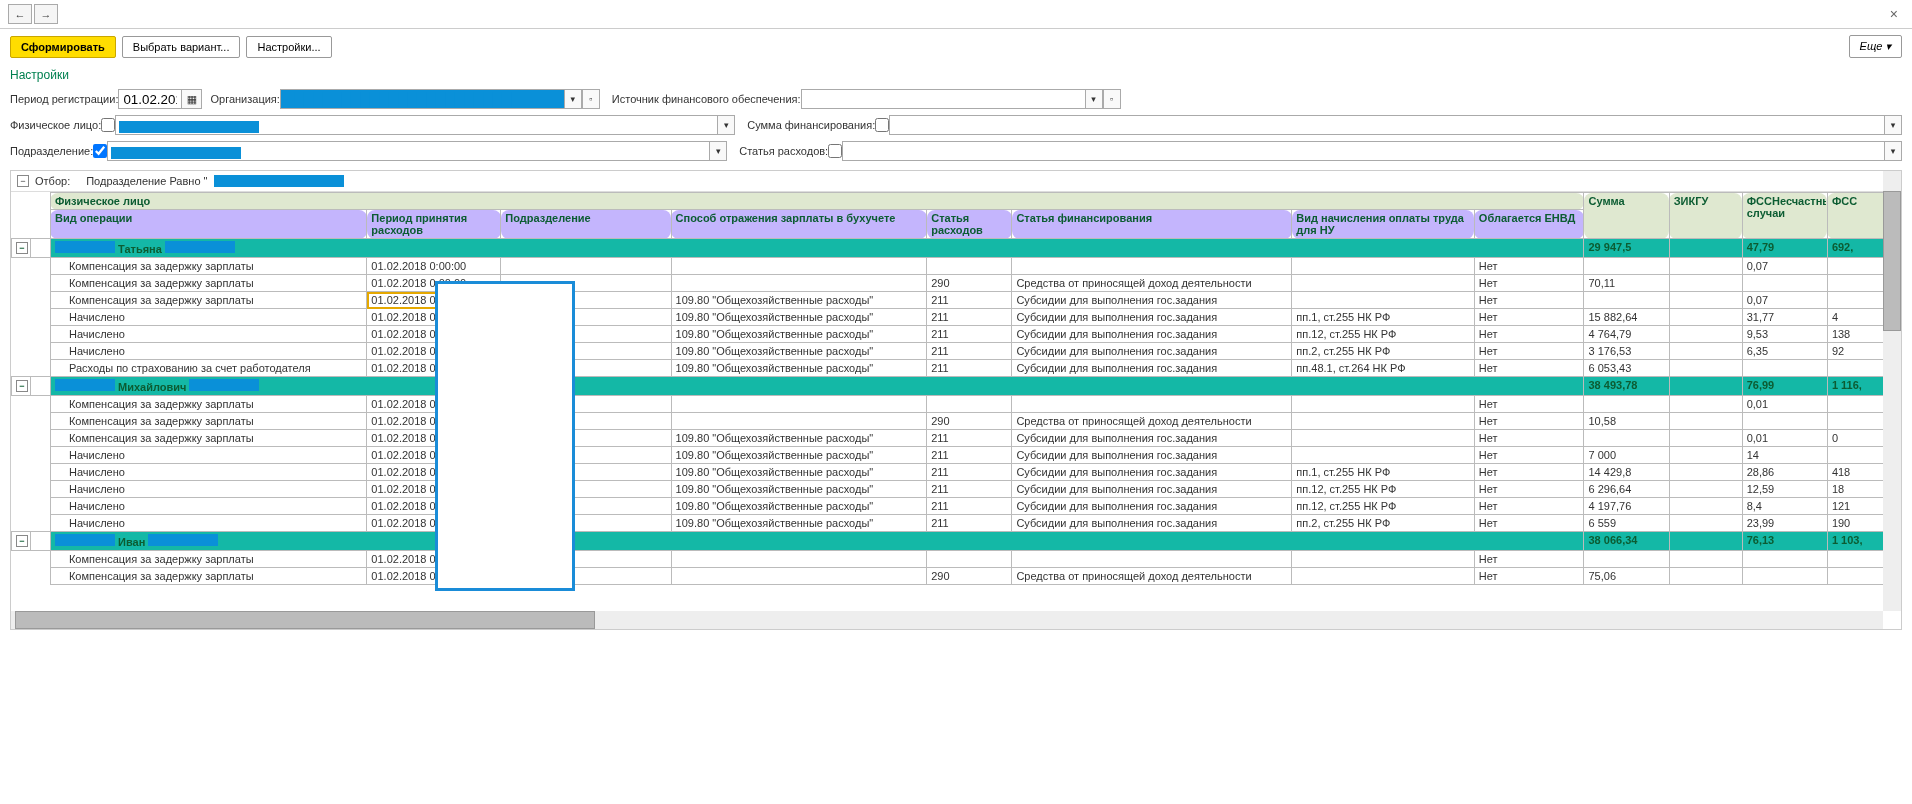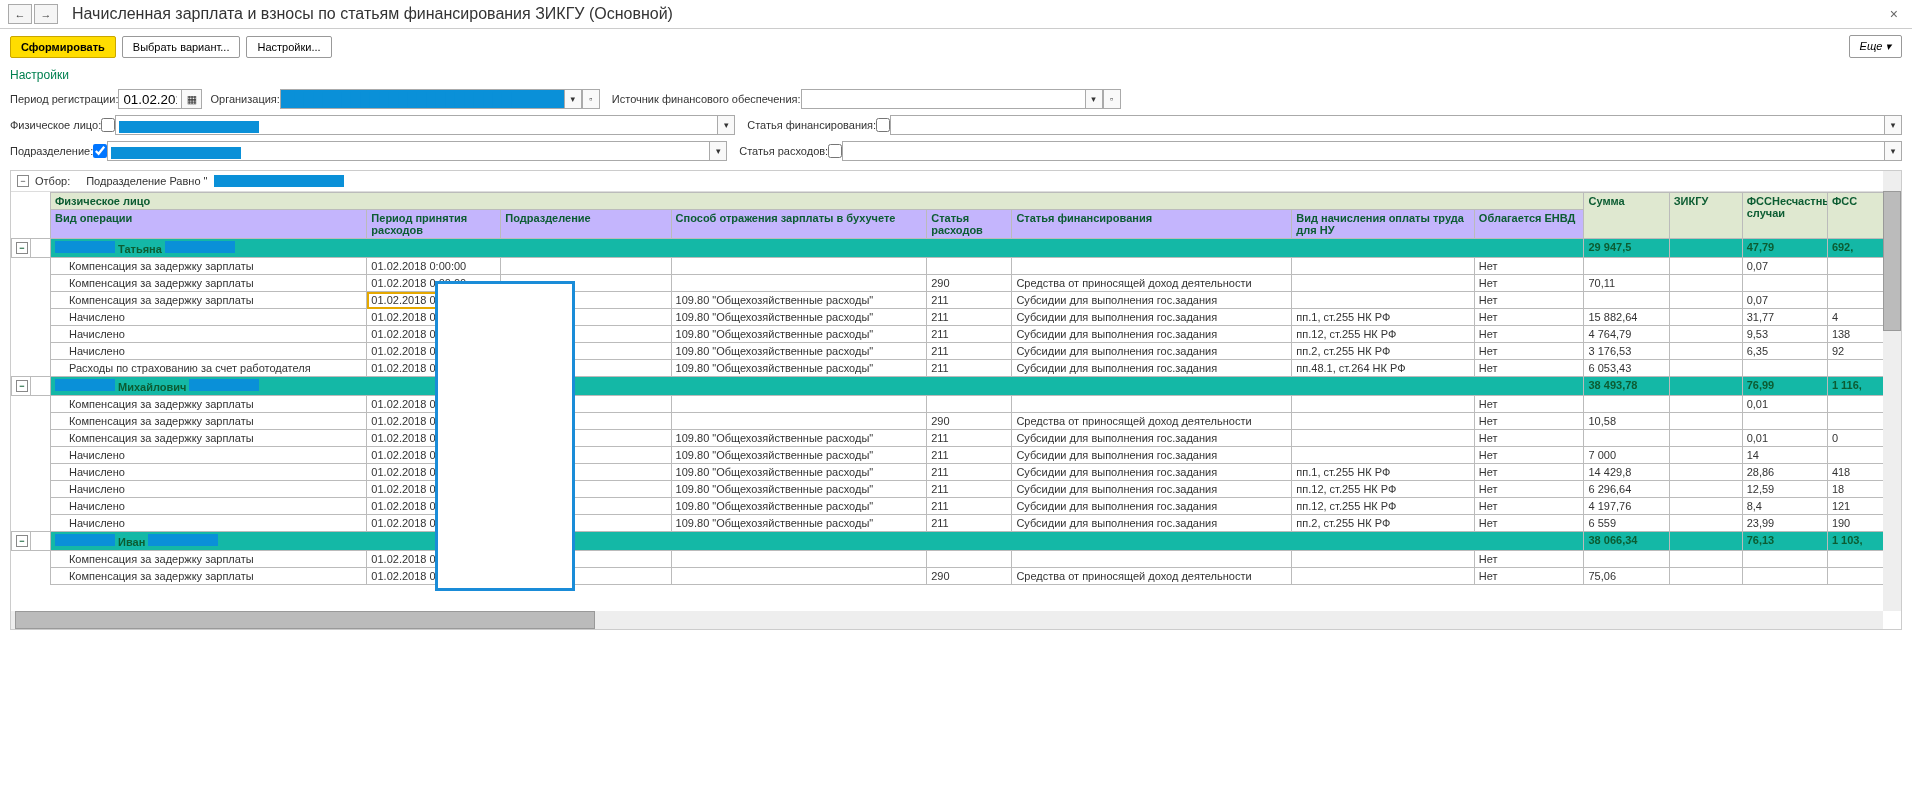--- a/index.html
+++ b/index.html
@@ -26,21 +26,21 @@
 .combo-btn { width: 18px; height: 20px; border: 1px solid #aaa; background: #f9f9f9; display: inline-flex; align-items: center; justify-content: center; cursor: pointer; font-size: 9px; }
 .chk { width: 14px; height: 14px; }
 .redacted { background: #0a90d8; color: #0a90d8; }
 
 .report-area { margin: 6px 10px 0 10px; border: 1px solid #ccc; height: 460px; overflow: auto; position: relative; }
 .filter-info { padding: 4px 6px; display: flex; align-items: center; gap: 6px; border-bottom: 1px solid #ddd; }
 .collapse-box { width: 12px; height: 12px; border: 1px solid #888; display: inline-flex; align-items: center; justify-content: center; font-size: 9px; cursor: pointer; background: #fff; }
 
 table.rpt { border-collapse: collapse; width: 100%; table-layout: fixed; }
 table.rpt th, table.rpt td { border: 1px solid #bbb; padding: 2px 4px; font-size: 11px; vertical-align: top; text-align: left; overflow: hidden; white-space: nowrap; text-overflow: clip; }
-table.rpt th { background: #dfe8d0; color: #0c5c32; font-weight: bold; }
+table.rpt th { background: #dfe8d0; color: #0c5c32; font-weight: bold; border-radius: 8px; }
 table.rpt th.h2 { background: #c4b5fd; }
 .grp-row td { background: #14b8a6; color: #0c5c32; font-weight: bold; }
 .num { text-align: right; }
 .col-tree { width: 16px; }
 .col-op { width: 260px; }
 .col-per { width: 110px; }
 .col-dept { width: 140px; }
 .col-method { width: 210px; }
 .col-exp { width: 70px; }
 .col-fin { width: 230px; }
@@ -57,21 +57,20 @@
 .scrollbar-v { position: absolute; right: 0; top: 0; bottom: 18px; width: 18px; background: #eee; }
 .scrollbar-h { position: absolute; left: 0; right: 18px; bottom: 0; height: 18px; background: #eee; }
 .thumb { background: #bbb; border: 1px solid #999; }
 </style>
 </head>
 <body>
 
 <div class="titlebar">
   <div class="nav-btn">←</div>
   <div class="nav-btn">→</div>
-  <div class="title">Начисленная зарплата и взносы по статьям финансирования ЗИКГУ (Основной)</div>
   <div class="close-x">×</div>
 </div>
 
 <div class="toolbar">
   <button class="btn btn-yellow">Сформировать</button>
   <button class="btn">Выбрать вариант...</button>
   <button class="btn">Настройки...</button>
   <button class="btn btn-more"><span>Еще</span> ▾</button>
 </div>
 
@@ -96,21 +95,21 @@
 </div>
 
 <div class="filter-row">
   <span class="lbl">Физическое лицо:</span>
   <input type="checkbox" class="chk" style="">
   <div class="combo" style="flex:1;max-width:620px">
     <input class="inp combo-inp" style="width: 100%;">
     <span class="redact-pill" style="width:140px;position:absolute;margin-left:4px;margin-top:4px"></span>
     <span class="combo-btn">▾</span>
   </div>
-  <span class="lbl" style="margin-left:12px">Статья финансирования:</span>
+  <span class="lbl" style="margin-left:12px">Сумма финансирования:</span>
   <input type="checkbox" class="chk" style="">
   <div class="combo" style="flex:1">
     <input class="inp combo-inp" style="width: 100%;">
     <span class="combo-btn">▾</span>
   </div>
 </div>
 
 <div class="filter-row">
   <span class="lbl">Подразделение:</span>
   <input type="checkbox" class="chk" checked="" style="">

